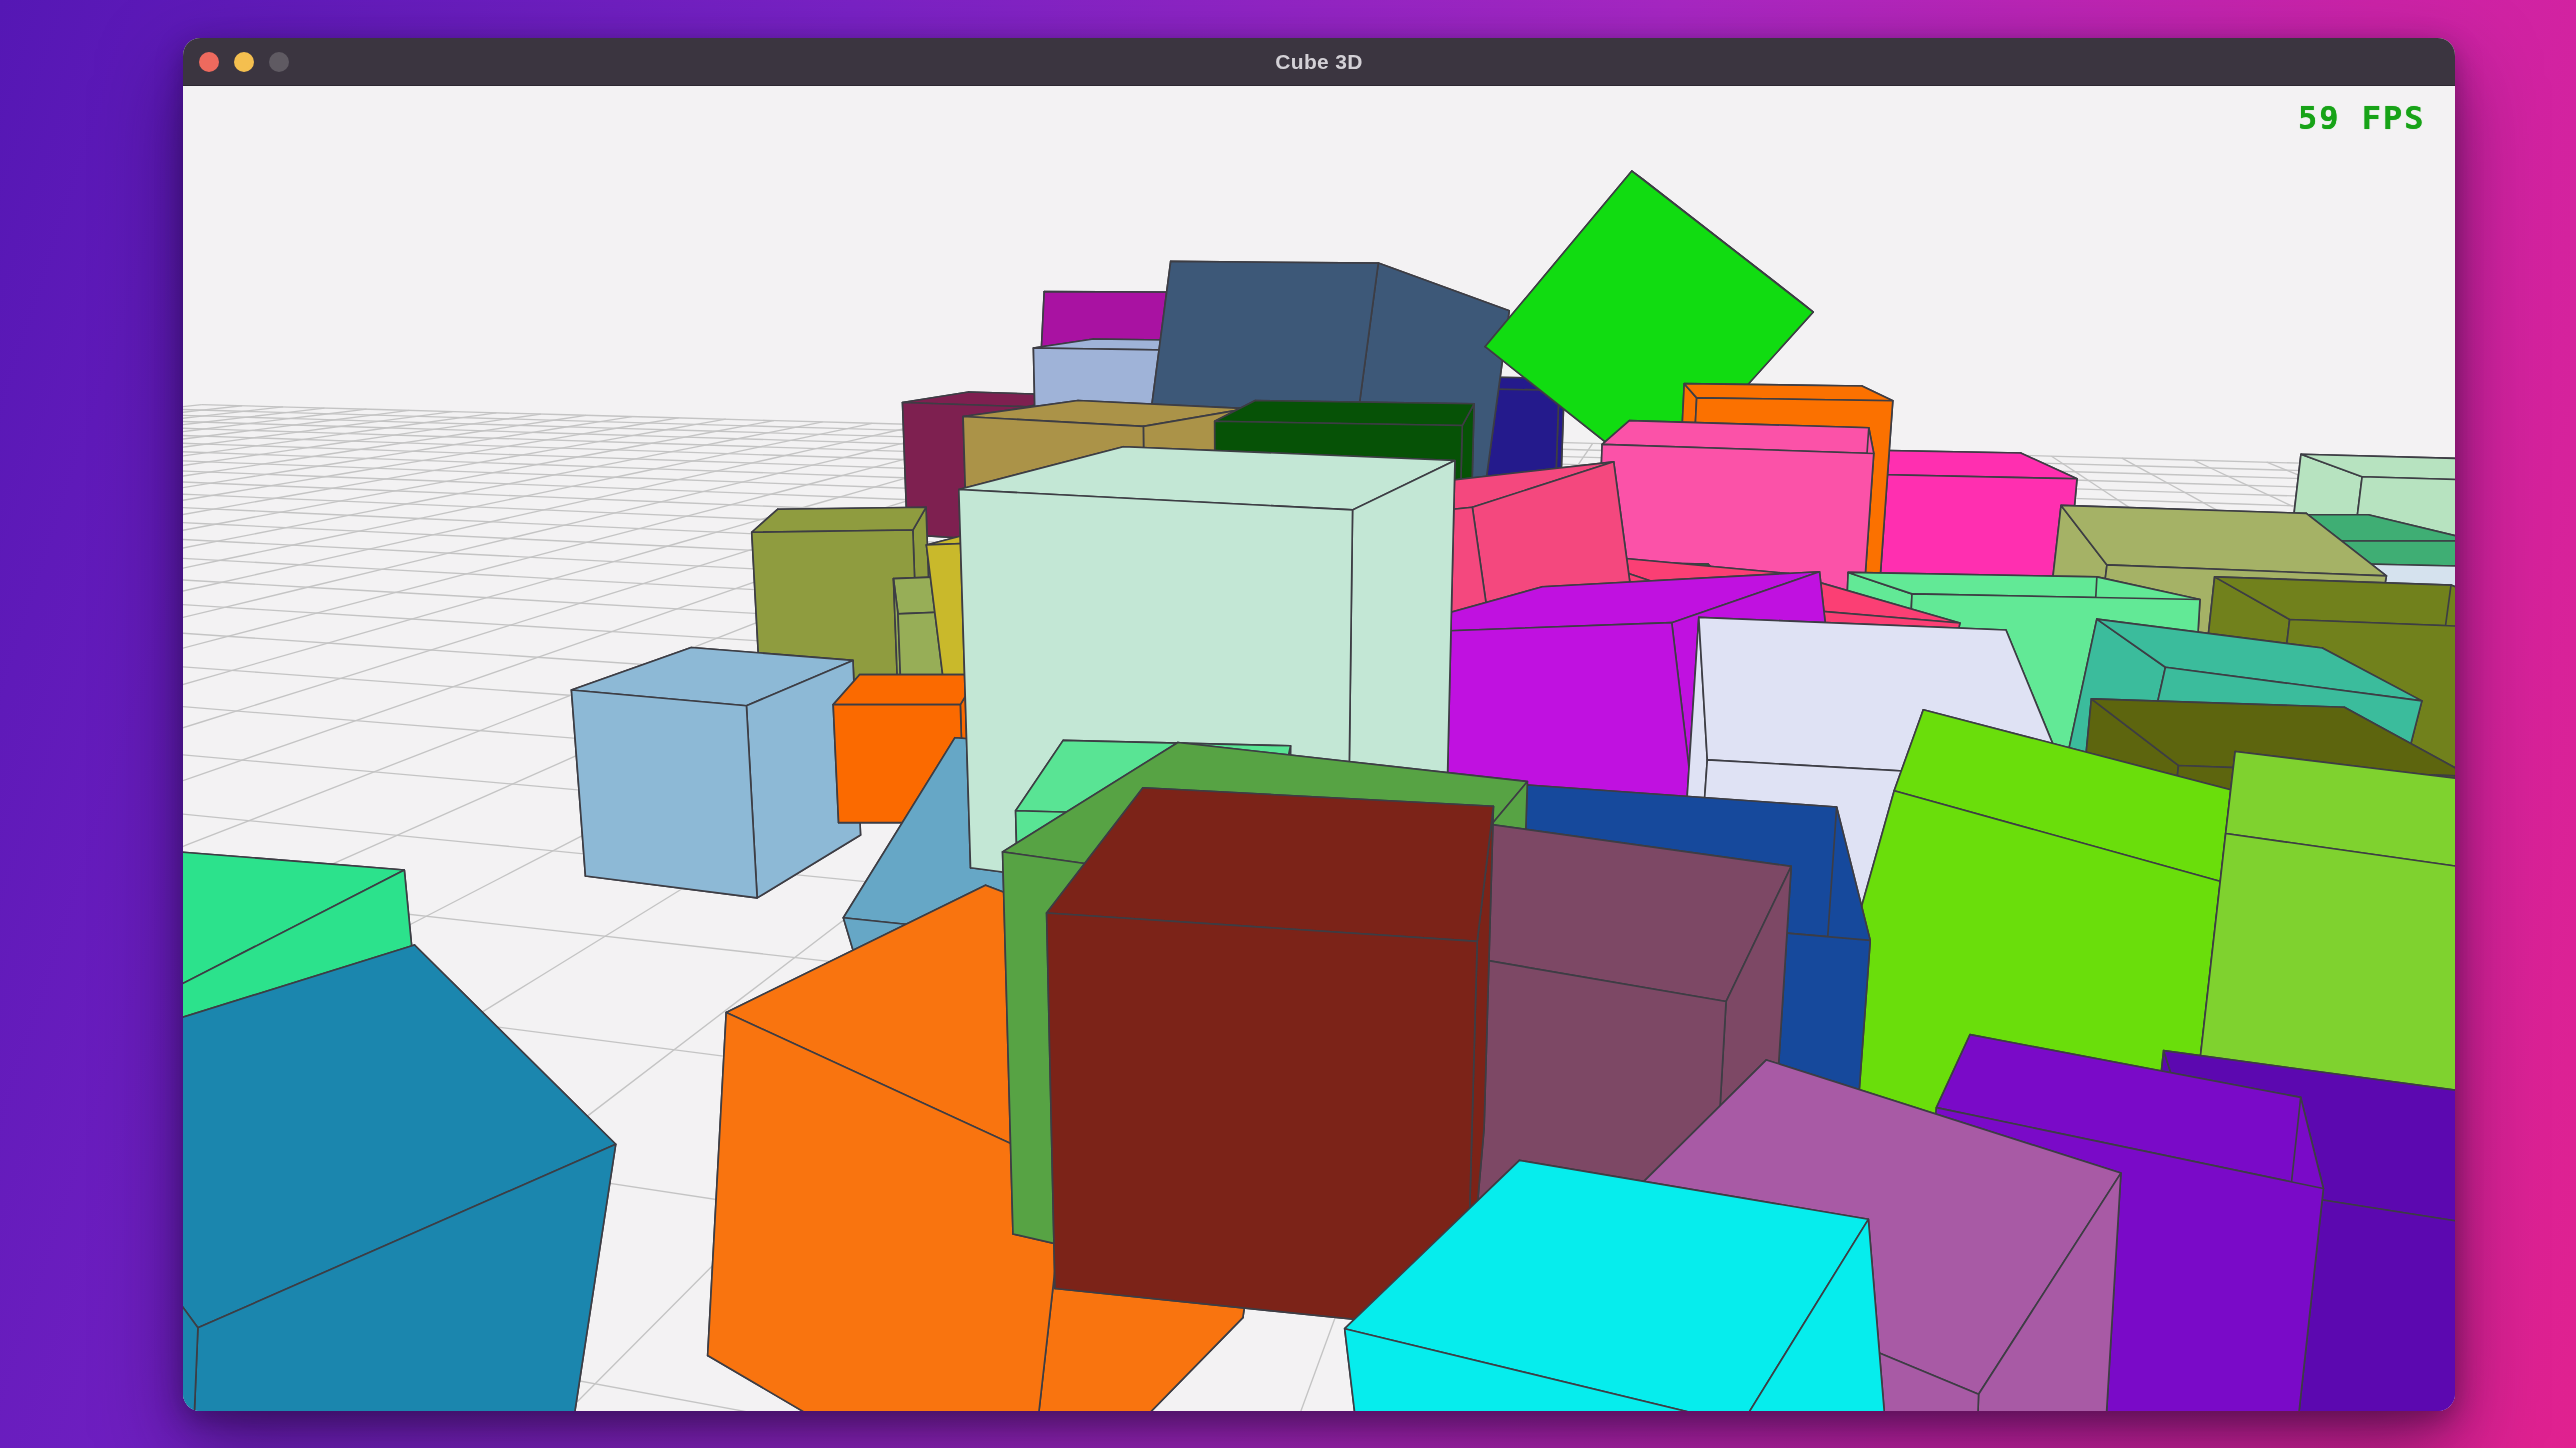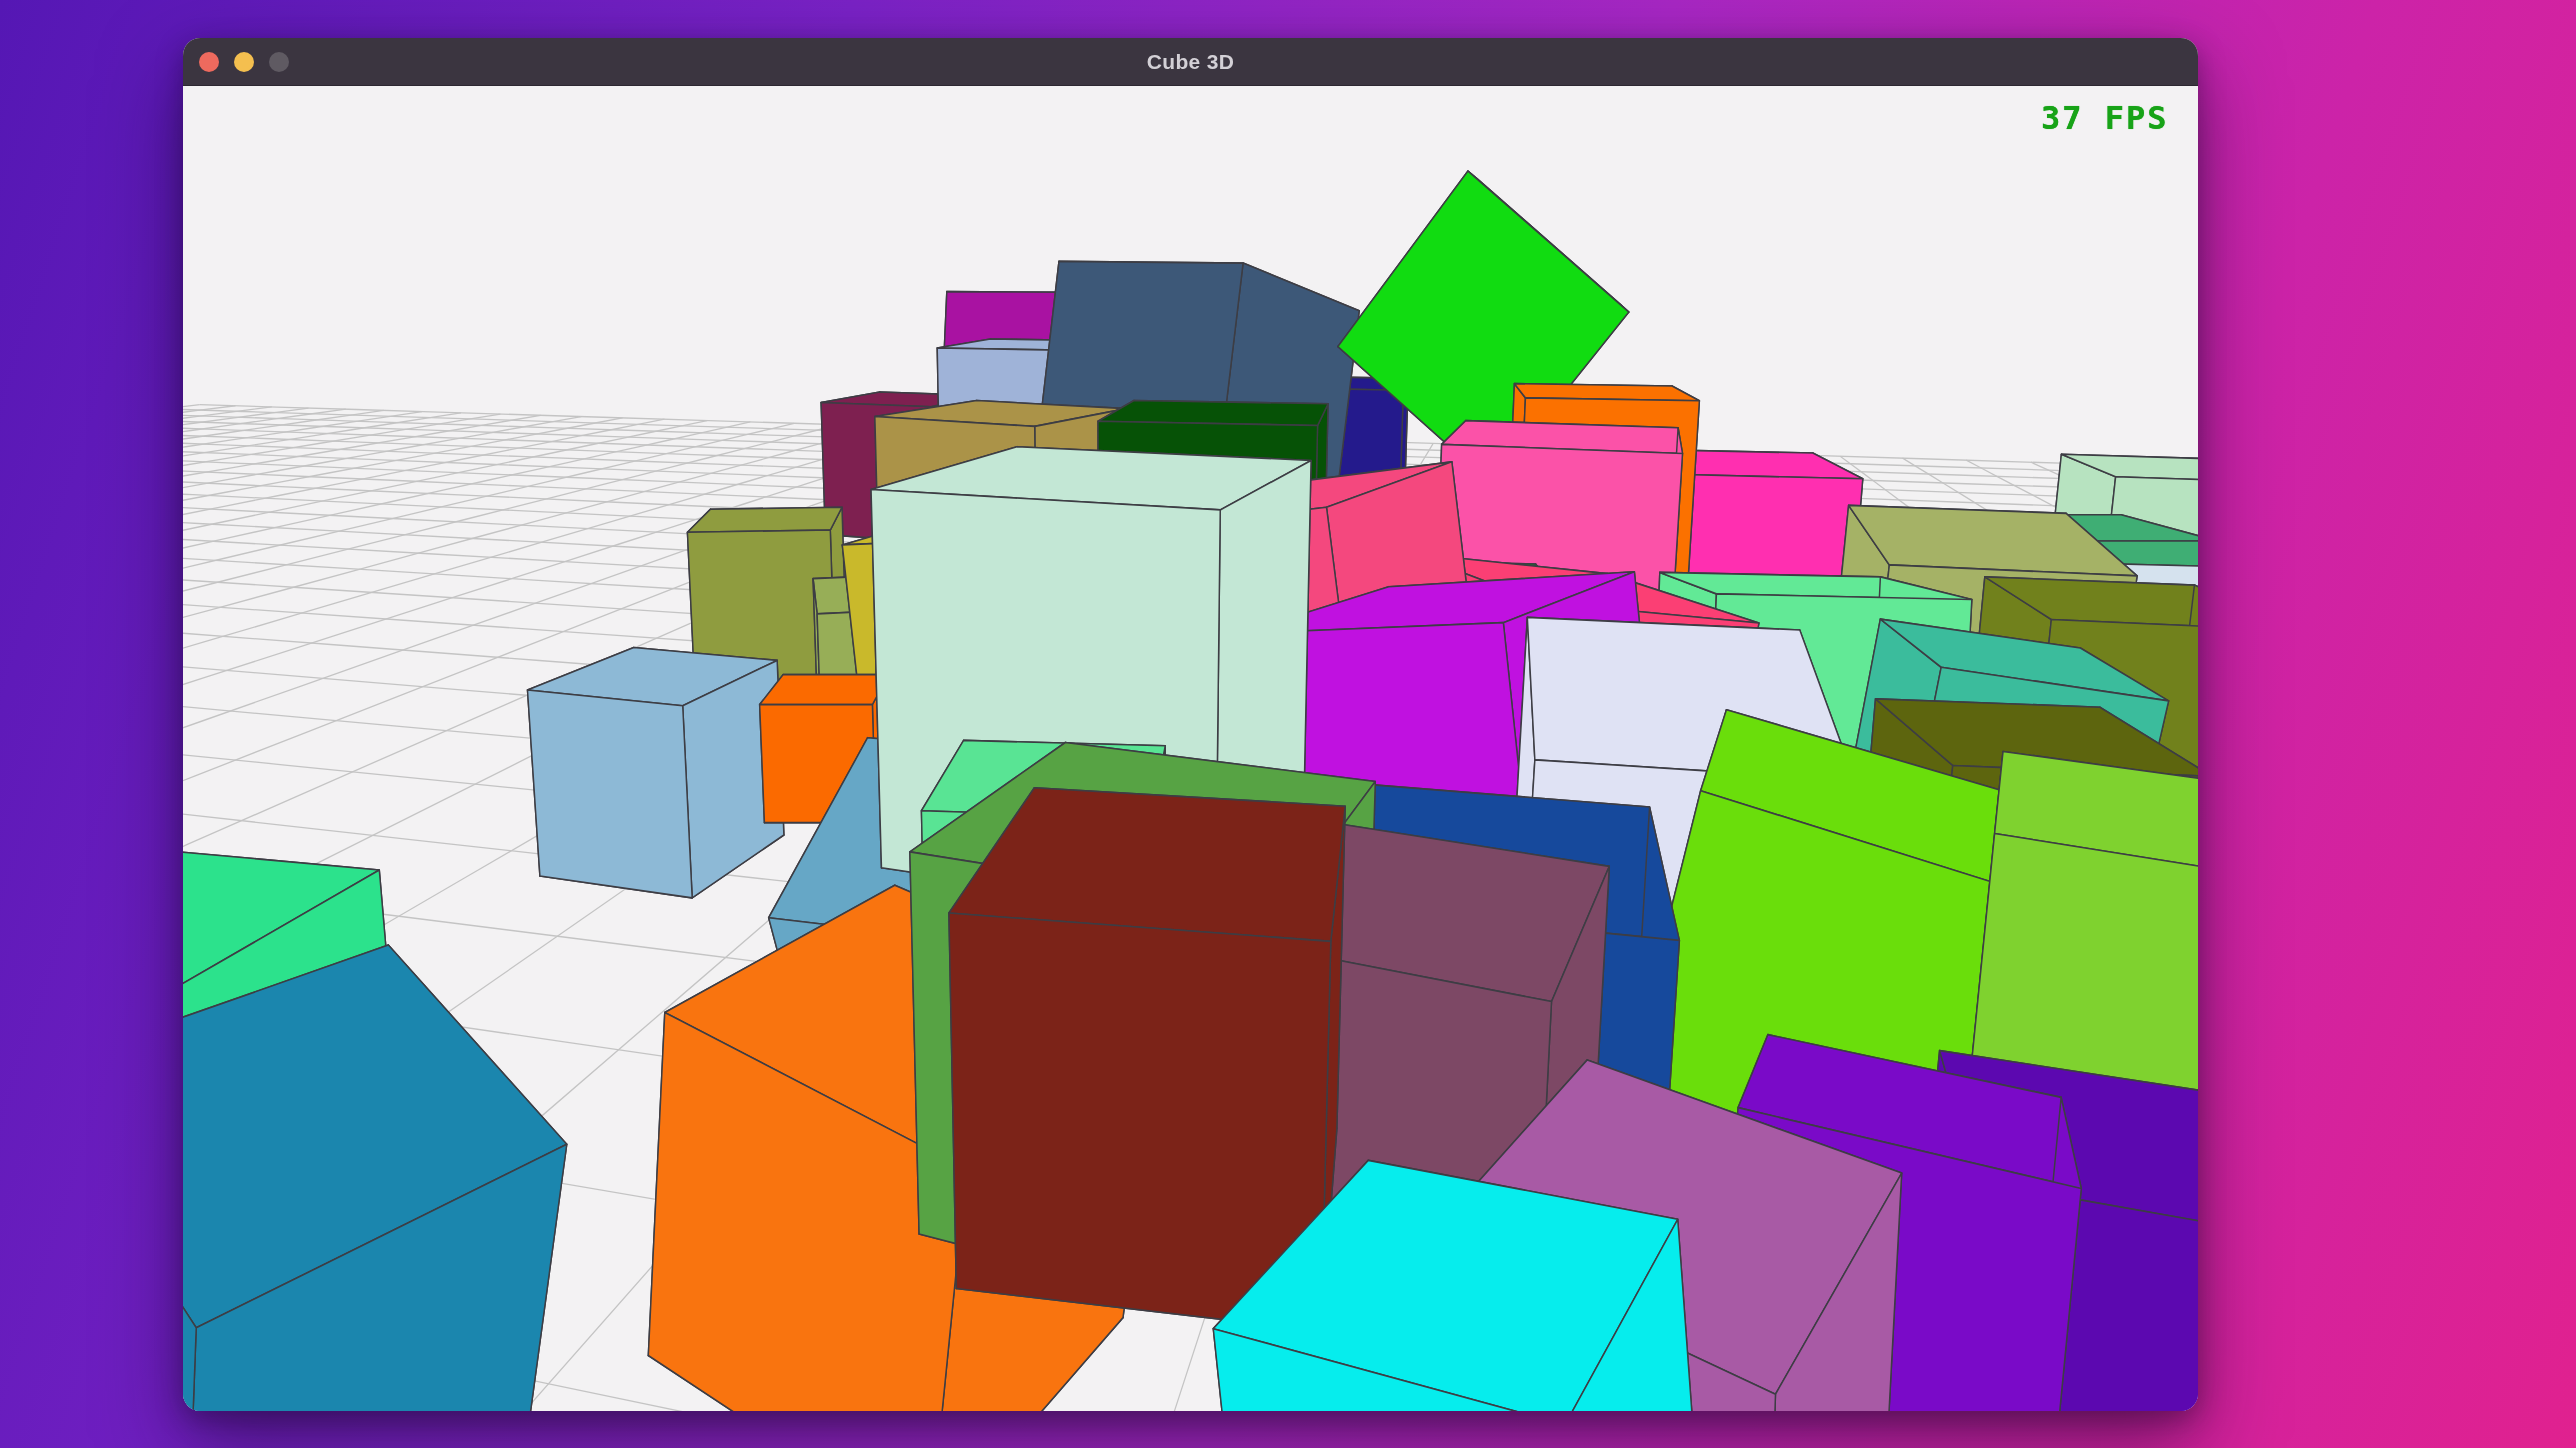--- a/index.html
+++ b/index.html
@@ -3,21 +3,21 @@
 <meta charset="utf-8">
 <style>
   html,body{margin:0;padding:0;}
   body{
     width:2576px;height:1448px;overflow:hidden;position:relative;
     font-family:"Liberation Sans", sans-serif;
     background:linear-gradient(108deg,#5517b4 0%,#7a22c6 28%,#a827c4 55%,#cc23a8 78%,#e0218f 100%);
   }
   .desktop{position:absolute;inset:0;}
   .window{
-    position:absolute;left:183px;top:38px;width:2015px;height:1373px;
+    position:absolute;left:183px;top:38px;width:2272px;height:1373px;
     border-radius:17.4px;overflow:hidden;
     box-shadow:0 34px 81px rgba(20,5,40,.5), 0 8px 27px rgba(20,5,40,.35);
     display:flex;flex-direction:column;background:#f3f2f3;
   }
   .titlebar{
     height:47px;flex:0 0 47px;background:#3b3540;position:relative;
     display:flex;align-items:center;justify-content:center;
     border-bottom:1.3px solid #2c2731;
   }
   .traffic{position:absolute;left:16px;top:0;height:100%;display:flex;align-items:center;gap:14.8px;}
@@ -530,17 +530,17 @@
           </g>
           <g>
             <polygon points="1983.8,2062.7 1936.4,1602.3 2442.0,1690.1 2483.2,2203.2" fill="#06eded" stroke="#3d3d44" stroke-width="2.4" stroke-linejoin="round"></polygon>
             <polygon points="1745.3,2389.7 1683.2,1853.2 1936.4,1602.3 1983.8,2062.7" fill="#06eded" stroke="#3d3d44" stroke-width="2.4" stroke-linejoin="round"></polygon>
             <polygon points="1745.3,2389.7 1983.8,2062.7 2483.2,2203.2 2312.7,2605.9" fill="#06eded" stroke="#3d3d44" stroke-width="2.4" stroke-linejoin="round"></polygon>
             <polygon points="1683.2,1853.2 2257.9,1996.5 2442.0,1690.1 1936.4,1602.3" fill="#06eded" stroke="#3d3d44" stroke-width="2.4" stroke-linejoin="round"></polygon>
             <polygon points="2312.7,2605.9 2483.2,2203.2 2442.0,1690.1 2257.9,1996.5" fill="#06eded" stroke="#3d3d44" stroke-width="2.4" stroke-linejoin="round"></polygon>
             <polygon points="1745.3,2389.7 2312.7,2605.9 2257.9,1996.5 1683.2,1853.2" fill="#06eded" stroke="#3d3d44" stroke-width="2.4" stroke-linejoin="round"></polygon>
           </g>
         </svg>
-      <div class="fps">37 FPS</div>
+      <div class="fps">59 FPS</div>
     </div>
   </div>
 </div>
 
 
 </body></html>

